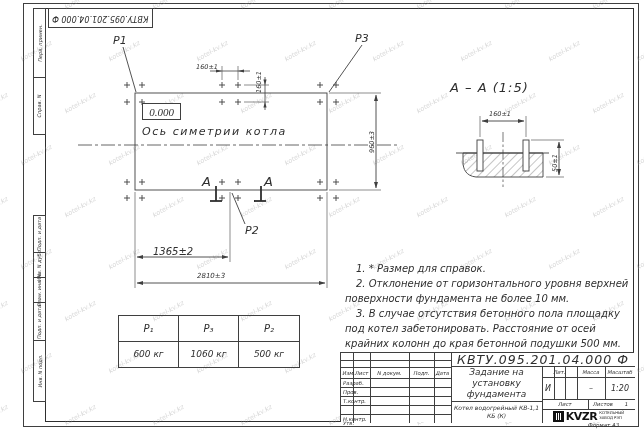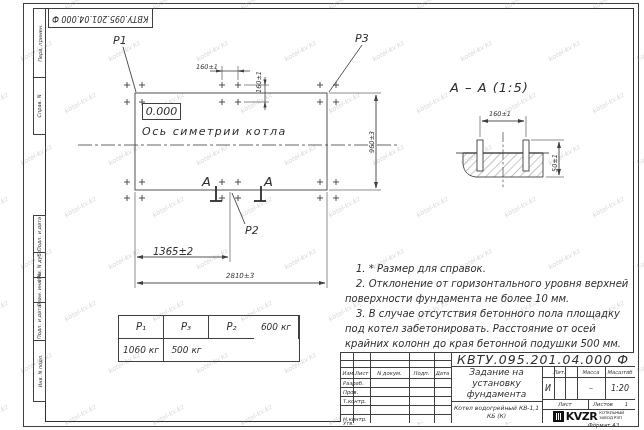--- a/index.html
+++ b/index.html
@@ -20,23 +20,23 @@
   
   .t{position:absolute;font-style:italic;white-space:nowrap;z-index:3;}
   .dim{font-size:6.5px;}
   .rot{transform:rotate(-90deg);transform-origin:left top;}
   .r180{transform:rotate(180deg);}
   svg{position:absolute;left:0;top:0;z-index:2;}
   
   #notes{position:absolute;left:345px;top:261px;width:288px;z-index:3;}
   #notes .note{font-size:10px;font-style:italic;line-height:1.5;text-indent:11px;color:#2e2e2e;}
   
-  #loads{position:absolute;left:118px;top:315px;width:182px;height:47px;z-index:3;
+  #loads{position:absolute;left:118px;top:315px;width:182px;height:53px;z-index:3;
     border:1px solid #3f3f3f;box-sizing:border-box;display:grid;
-    grid-template-columns:1fr 1fr 1fr 1fr;grid-template-rows:1fr 1fr;}
+    grid-template-columns:1fr 1fr 1fr;grid-template-rows:1fr 1fr;}
   #loads div{border-right:1px solid #3f3f3f;border-bottom:1px solid #3f3f3f;
     display:flex;align-items:center;justify-content:center;font-style:italic;}
   #loads div:nth-child(3n){border-right:none;}
   #loads div:nth-child(n+4){border-bottom:none;font-size:9px;}
   #loads .hd{font-size:10px;}
   
   #tb{position:absolute;left:340px;top:352px;width:294px;height:70px;z-index:3;
     border-top:1px solid #3f3f3f;border-left:1px solid #3f3f3f;box-sizing:border-box;background:#fff;}
   #tb .cell{position:absolute;box-sizing:border-box;display:flex;align-items:center;justify-content:center;
     font-style:italic;color:#2e2e2e;}
@@ -224,33 +224,33 @@
       <polygon points="238,71 244,69.4 244,72.6"></polygon>
       <polygon points="265,85 263.4,79.5 266.6,79.5"></polygon>
       <polygon points="265,102 263.4,107.5 266.6,107.5"></polygon>
     </g>
   </svg>
 
   <span class="t" style="left:113px;top:34px;font-size:11px;">P1</span>
   <span class="t" style="left:355px;top:32px;font-size:11px;">P3</span>
   <span class="t" style="left:245px;top:224px;font-size:11px;">P2</span>
 
-  <div class="box" style="left:142px;top:103px;width:39px;height:17px;display:flex;align-items:center;justify-content:center;z-index:3;background:#fff;">
+  <div class="box" style="left:142px;top:103px;width:39px;height:17px;display:flex;align-items:center;justify-content:center;z-index:3;background:#fff;font-family:Liberation Serif, serif;">
     <span style="font-style:italic;font-size:11px;">0.000</span>
   </div>
   <span class="t" style="left:142px;top:125px;font-size:11px;letter-spacing:1.5px;">Ось симетрии котла</span>
 
   <span class="t" style="left:202px;top:174px;font-size:13px;">А</span>
   <span class="t" style="left:264px;top:174px;font-size:13px;">А</span>
 
   <span class="t dim" style="left:196px;top:63px;">160±1</span>
   <span class="t dim rot" style="left:255px;top:93px;">160±1</span>
   <span class="t dim rot" style="left:368px;top:153px;">960±3</span>
   <span class="t" style="left:153px;top:246px;font-size:10px;">1365±2</span>
-  <span class="t" style="left:226px;top:272px;font-size:7px;">2810±3</span>
+  <span class="t" style="left:197px;top:272px;font-size:7px;">2810±3</span>
 
   <span class="t" style="left:450px;top:80px;font-size:13px;letter-spacing:1px;">А – А (1:5)</span>
   <span class="t dim" style="left:489px;top:110px;">160±1</span>
   <span class="t dim rot" style="left:551px;top:172px;">50±1</span>
 
   <div id="loads">
     <div class="hd">P₁</div>
     <div class="hd">P₃</div>
     <div class="hd">P₂</div>
     <div>600 кг</div>

